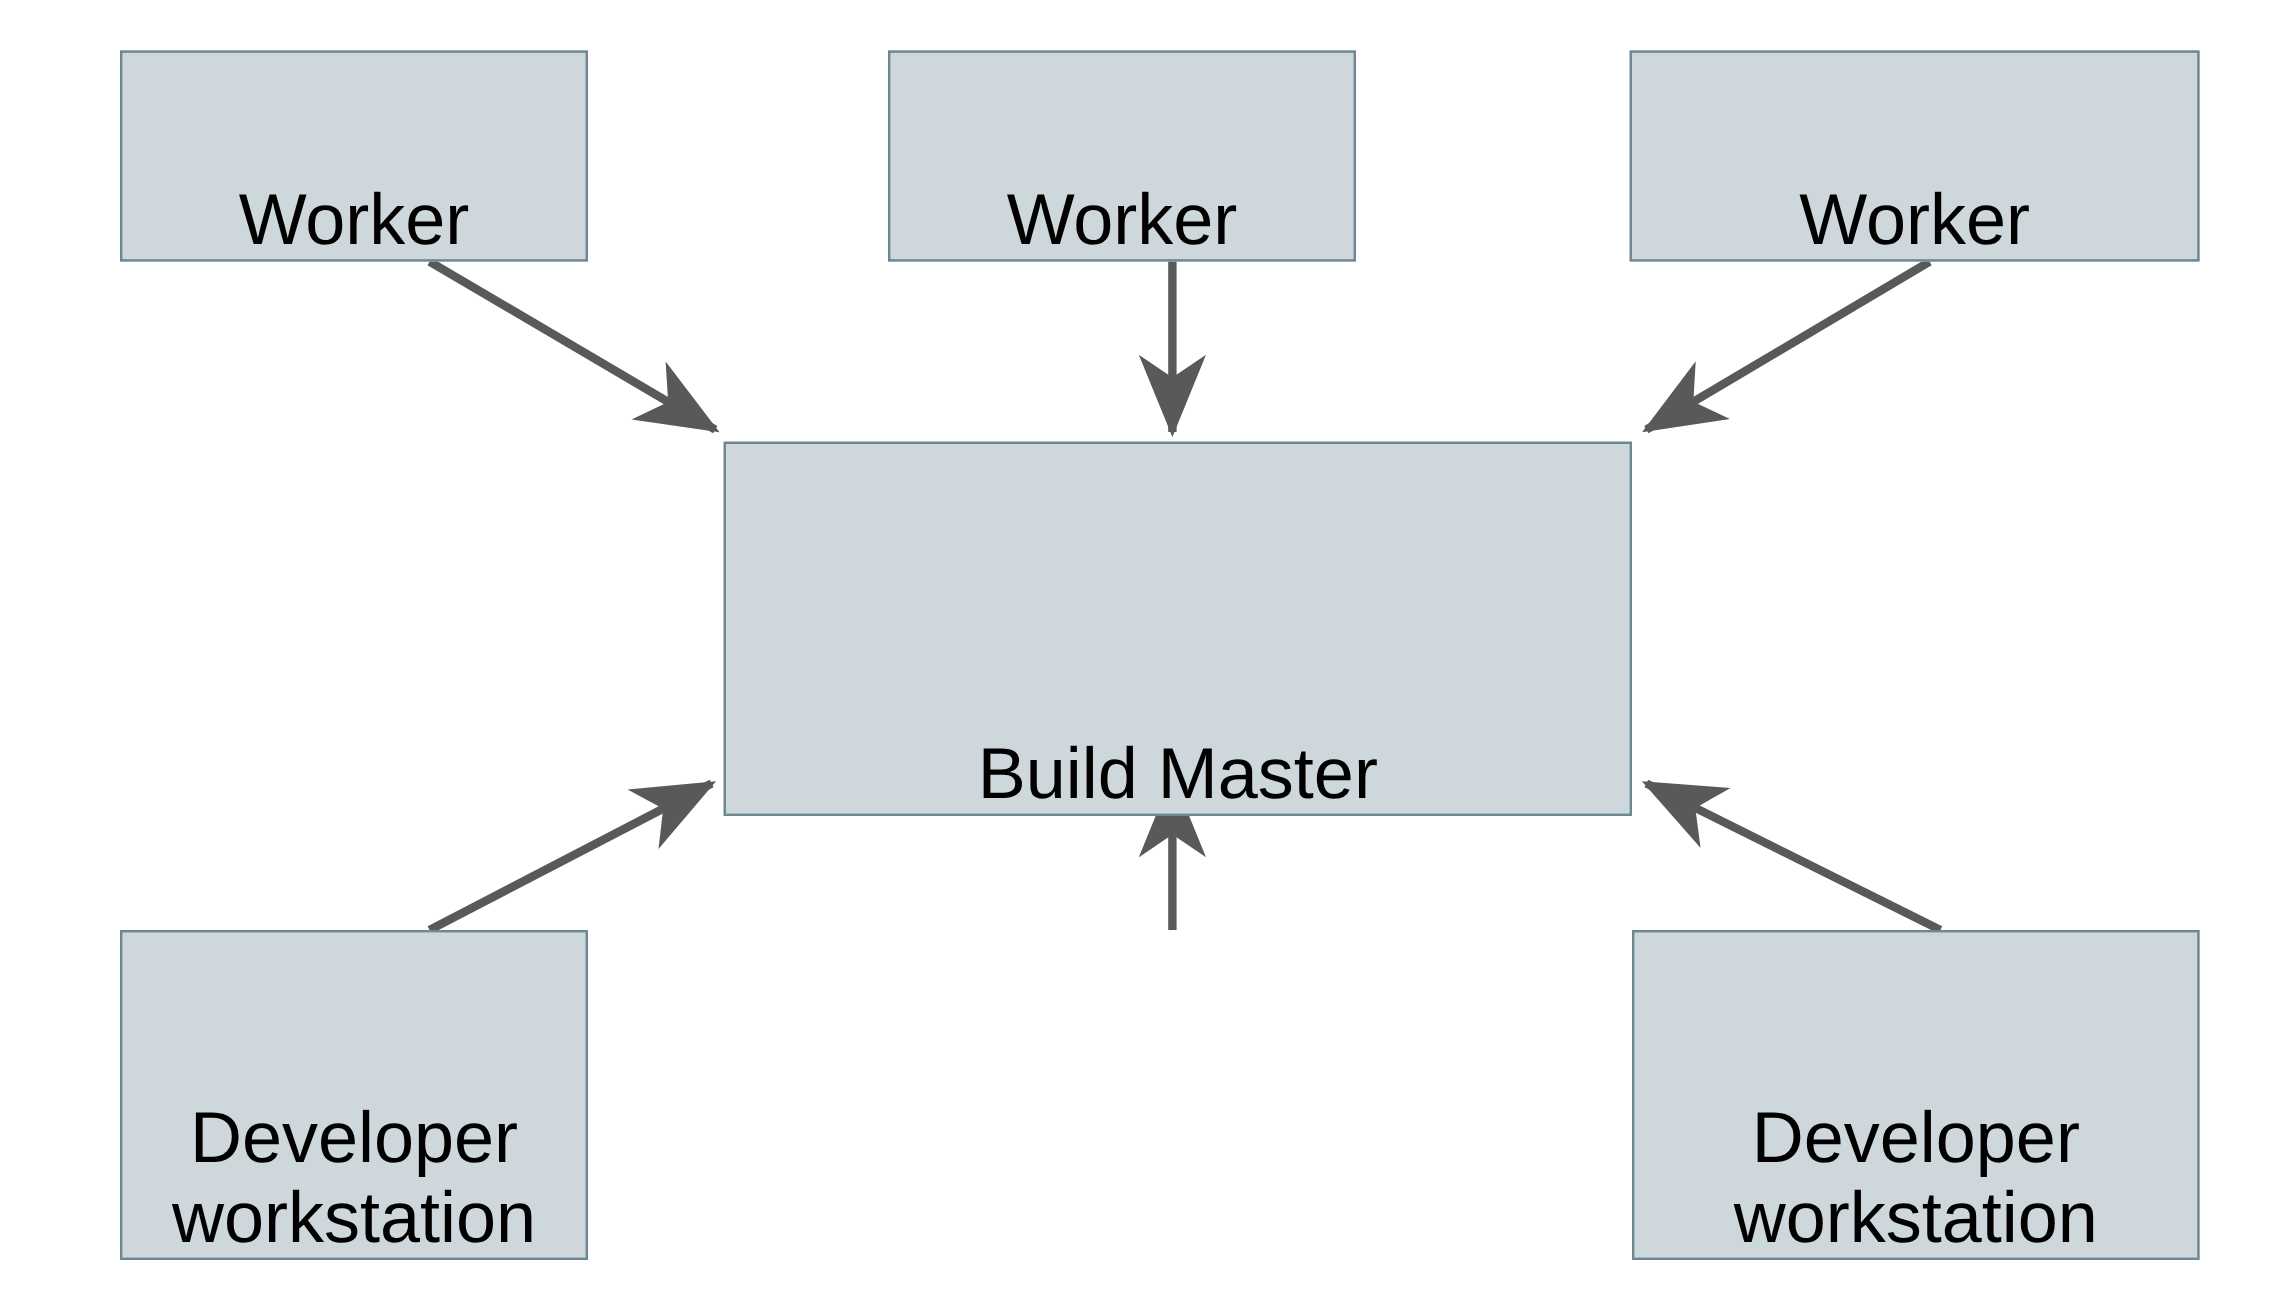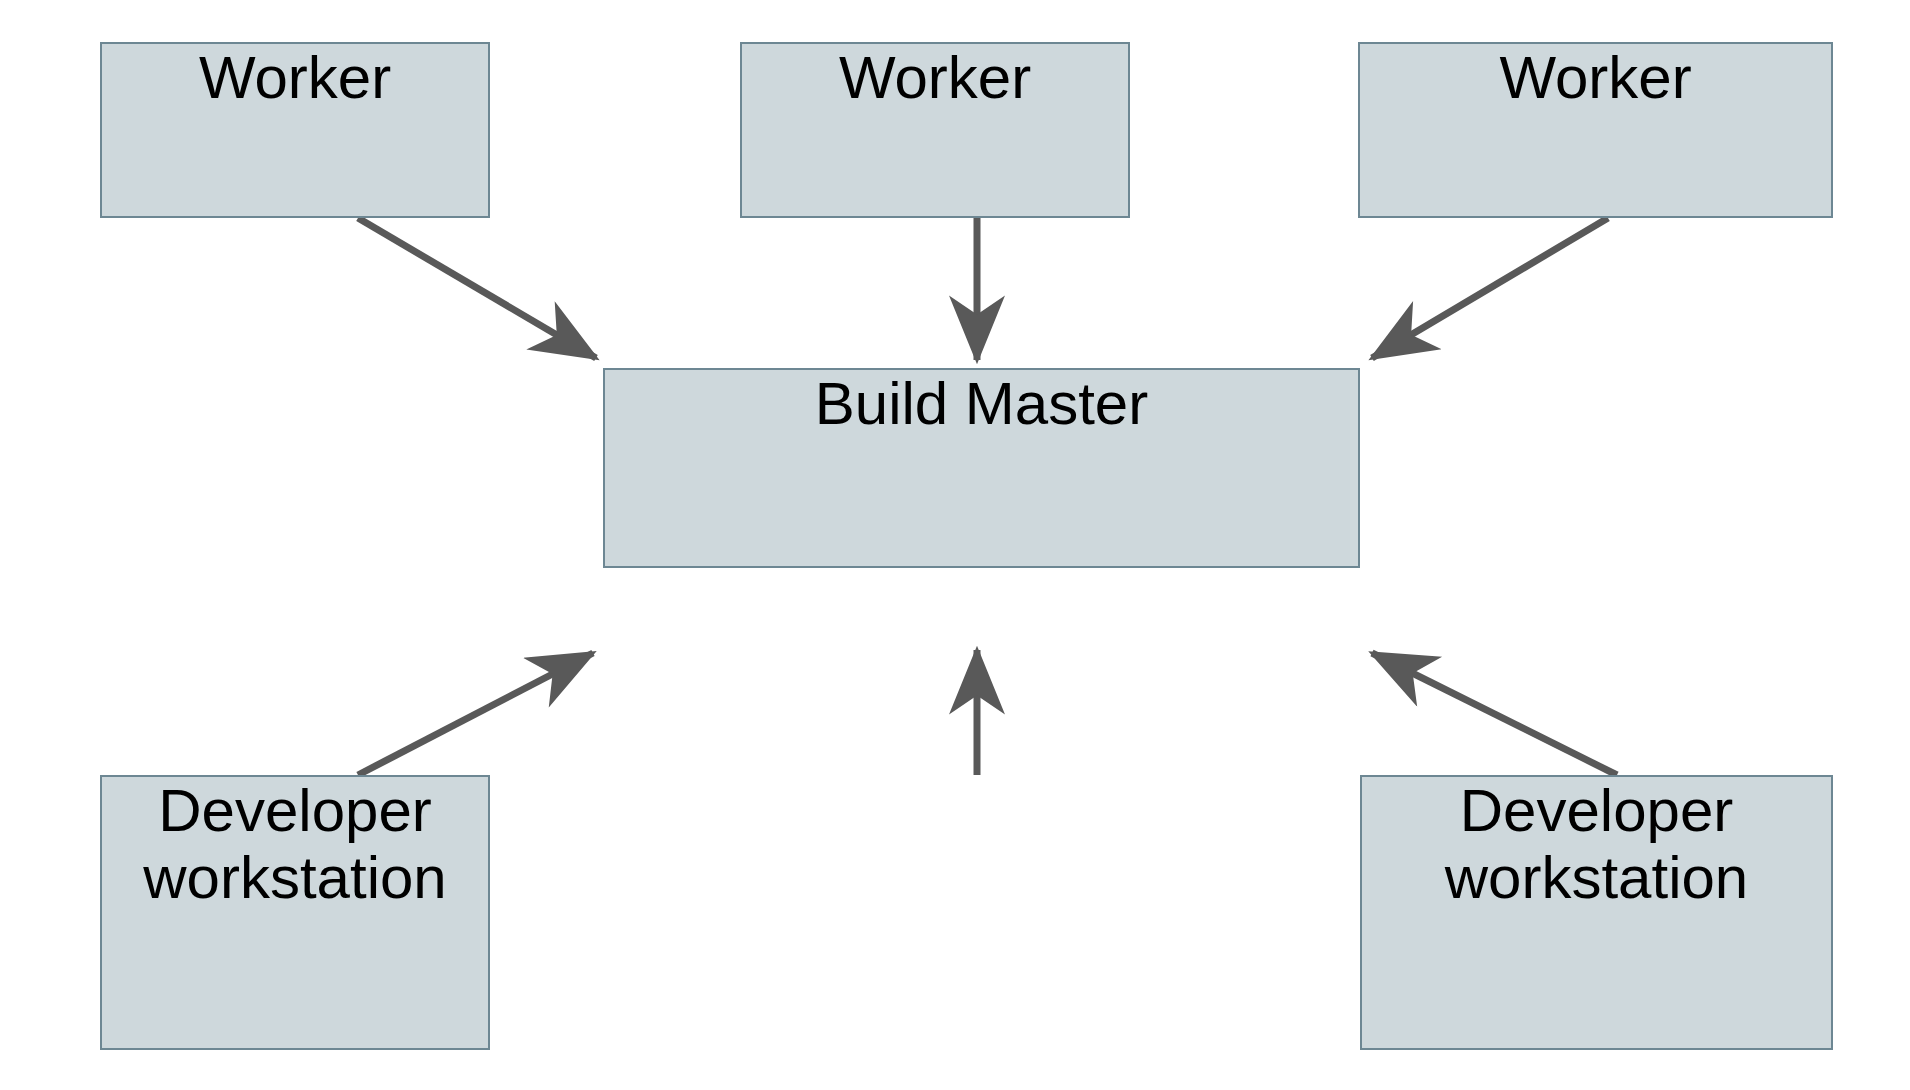--- a/index.html
+++ b/index.html
@@ -10,35 +10,35 @@
     overflow:hidden;
   }
   #stage{position:relative;width:1910px;height:1090px;background:#ffffff;}
   #edges{position:absolute;left:0;top:0;width:1910px;height:1090px;}
   .node{
     position:absolute;
     box-sizing:border-box;
     background:#ced8dc;
     border:2px solid #6d8793;
     display:flex;
-    align-items:flex-start;
+    align-items:flex-end;
     justify-content:center;
     color:#000000;
     text-align:center;
     line-height:1.12;
     white-space:pre-line;
     z-index:2;
   }
   .node-label{display:block;}
   
   #node-worker-1{left:100px;top:42px;width:390px;height:176px;font-size:60px;}
   #node-worker-2{left:740px;top:42px;width:390px;height:176px;font-size:60px;}
   #node-worker-3{left:1358px;top:42px;width:475px;height:176px;font-size:60px;}
   
-  #node-build-master{left:603px;top:368px;width:757px;height:200px;font-size:60px;}
+  #node-build-master{left:603px;top:368px;width:757px;height:312px;font-size:60px;}
   
   #node-dev-1{left:100px;top:775px;width:390px;height:275px;font-size:60px;}
   #node-ci{left:740px;top:775px;width:390px;height:275px;font-size:60px;}
   #node-dev-2{left:1360px;top:775px;width:473px;height:275px;font-size:60px;}
 </style>
 </head>
 <body>
 
 <div id="stage">
 

